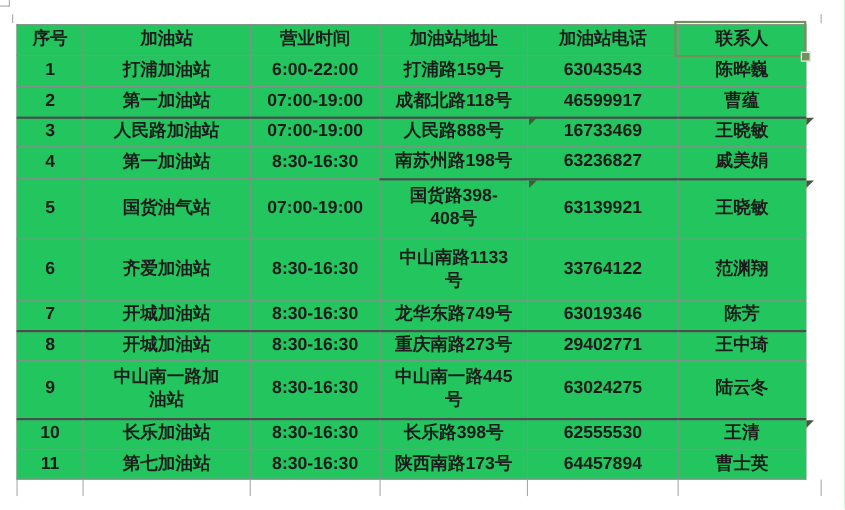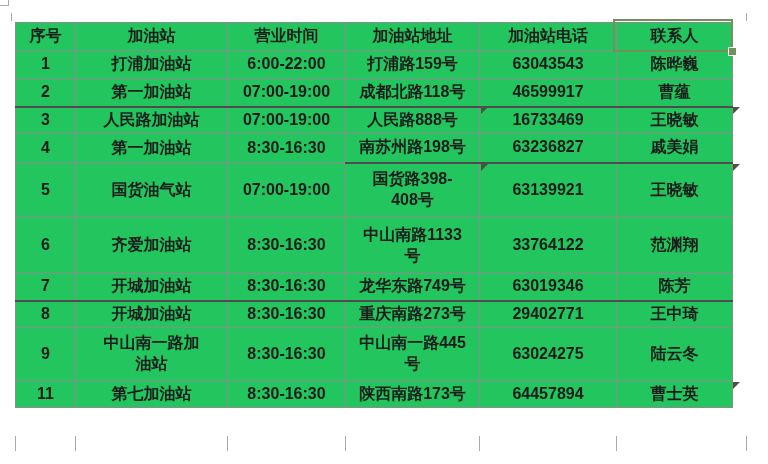--- a/index.html
+++ b/index.html
@@ -158,20 +158,28 @@
         <tr style="height: 53px;">
           <td class="col-index">9</td>
           <td class="col-station">中山南一路加
 油站</td>
           <td class="col-hours">8:30-16:30</td>
           <td class="col-address">中山南一路445
 号</td>
           <td class="col-phone">63024275</td>
           <td class="col-contact">陆云冬</td>
         </tr>
+        <tr class="thick-top" style="height: 28px;">
+          <td class="col-index">10</td>
+          <td class="col-station">长乐加油站</td>
+          <td class="col-hours">8:30-16:30</td>
+          <td class="col-address">长乐路398号</td>
+          <td class="col-phone">62555530</td>
+          <td class="col-contact">王清</td>
+        </tr>
         <tr style="height: 27px; margin-top: 12px;">
           <td class="col-index">11</td>
           <td class="col-station">第七加油站</td>
           <td class="col-hours">8:30-16:30</td>
           <td class="col-address">陕西南路173号</td>
           <td class="col-phone">64457894</td>
           <td class="col-contact">曹士英</td>
         </tr>
       </tbody>
   </table>

